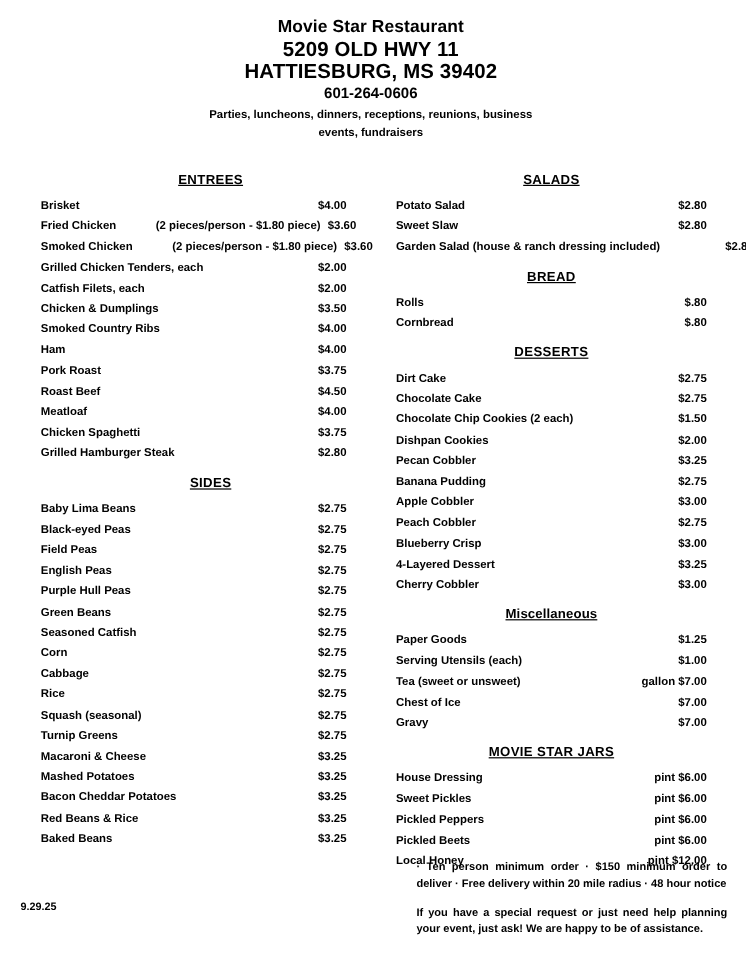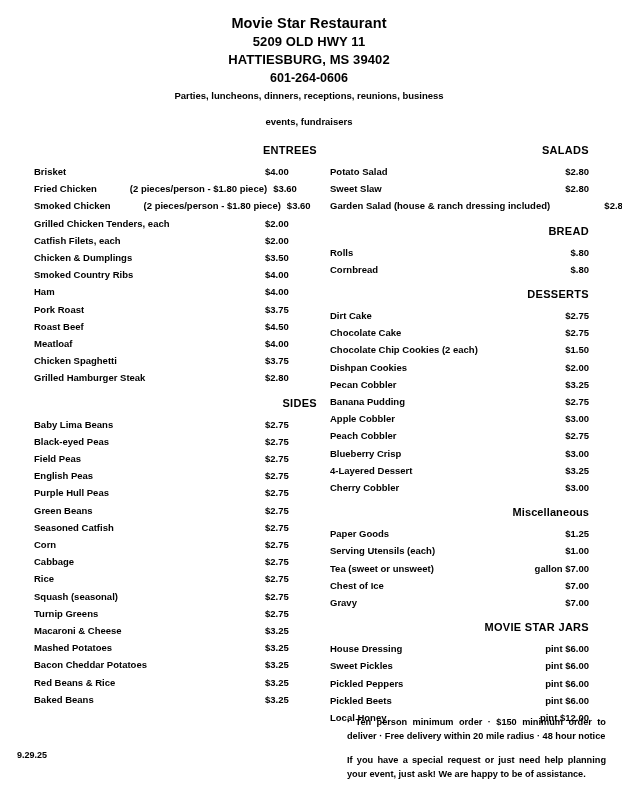--- a/index.html
+++ b/index.html
@@ -24,21 +24,21 @@
     width: 618px;
     text-align: center;
   }
   .hdr-title {
     font-size: 14.5px;
     font-weight: bold;
     line-height: 19px;
     letter-spacing: 0.1px;
   }
   .hdr-line {
-    font-size: 13px;
+    font-size: 17px;
     font-weight: bold;
     line-height: 18px;
     letter-spacing: 0.1px;
   }
   .hdr-phone {
     font-size: 12.5px;
     font-weight: bold;
     line-height: 18px;
   }
   .hdr-tag {
@@ -50,26 +50,27 @@
 
   
   .col {
     position: absolute;
     top: 143px;
   }
   .col-left  { left: 34px;  width: 283px; }
   .col-right { left: 330px; width: 259px; }
 
   .section-head {
-    text-align: right;
+    text-align: center;
     font-size: 11px;
     font-weight: bold;
     letter-spacing: 0.3px;
     margin: 0 0 6px 0;
     line-height: 14px;
+    text-decoration: underline;
   }
   .section-head.mixed {
     letter-spacing: 0.1px;
   }
   .section-head.gap-top { margin-top: 9px; }
 
   .rows { display: block; }
 
   .row {
     display: flex;
@@ -132,21 +133,21 @@
 </style>
 </head>
 <body>
 
 <div class="header">
   <div class="hdr-title">Movie Star Restaurant</div>
   <div class="hdr-line">5209 OLD HWY 11</div>
   <div class="hdr-line">HATTIESBURG, MS 39402</div>
   <div class="hdr-phone">601-264-0606</div>
   <div class="hdr-tag">Parties, luncheons, dinners, receptions, reunions, business</div>
-  <div class="hdr-tag" style="margin-top:12px">events, fundraisers</div>
+  <div class="hdr-tag" style="margin-top:1px">events, fundraisers</div>
 </div>
 
 <div class="col col-left">
 
   <div class="section">
     <div class="section-head">ENTREES</div>
     <div class="rows">
         <div class="row">
           <span class="name">Brisket</span>
           <span class="spacer"></span>

